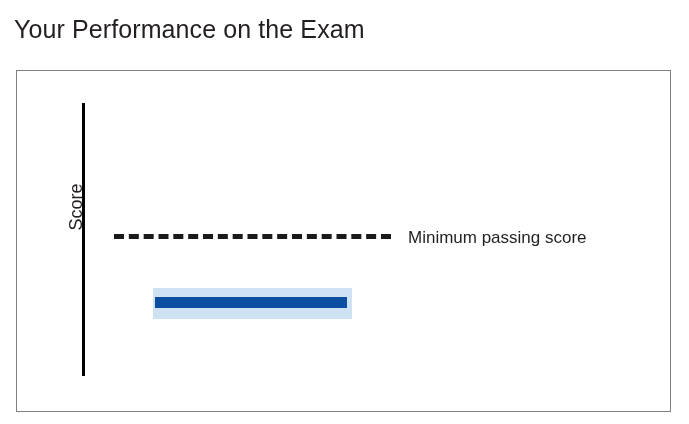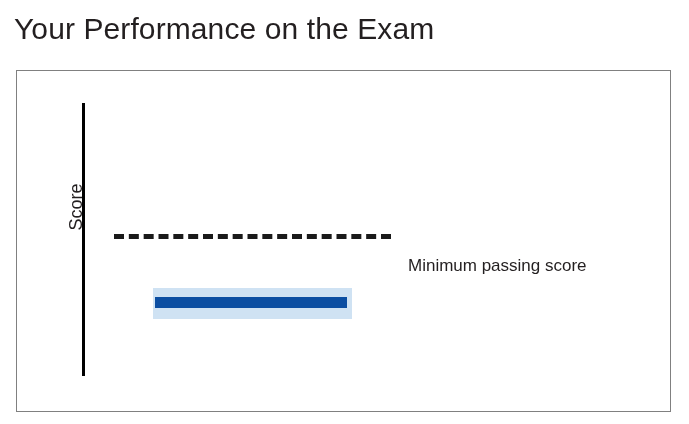--- a/index.html
+++ b/index.html
@@ -15,21 +15,21 @@
     font-family: "Liberation Sans", sans-serif;
     color: #231f20;
     -webkit-font-smoothing: antialiased;
   }
 
   
   #chart-title {
     position: absolute;
     left: 14px;
     top: 14px;
-    font-size: 30px;
+    font-size: 25px;
     line-height: 30px;
     font-weight: 400;
     color: #231f20;
     letter-spacing: 0.1px;
     white-space: nowrap;
   }
 
   
   #plot-frame {
     position: absolute;
@@ -76,21 +76,20 @@
     border-top: 5px dashed #1a1a1a;
   }
   #threshold-label {
     position: absolute;
     left: 408px;
     top: 227px;
     font-size: 17px;
     line-height: 22px;
     color: #231f20;
     white-space: nowrap;
-    margin-top: 28px;
   }
 
   
   #score-band {
     position: absolute;
     left: 153px;
     top: 288px;
     width: 199px;
     height: 31px;
     background: #cfe2f3;

